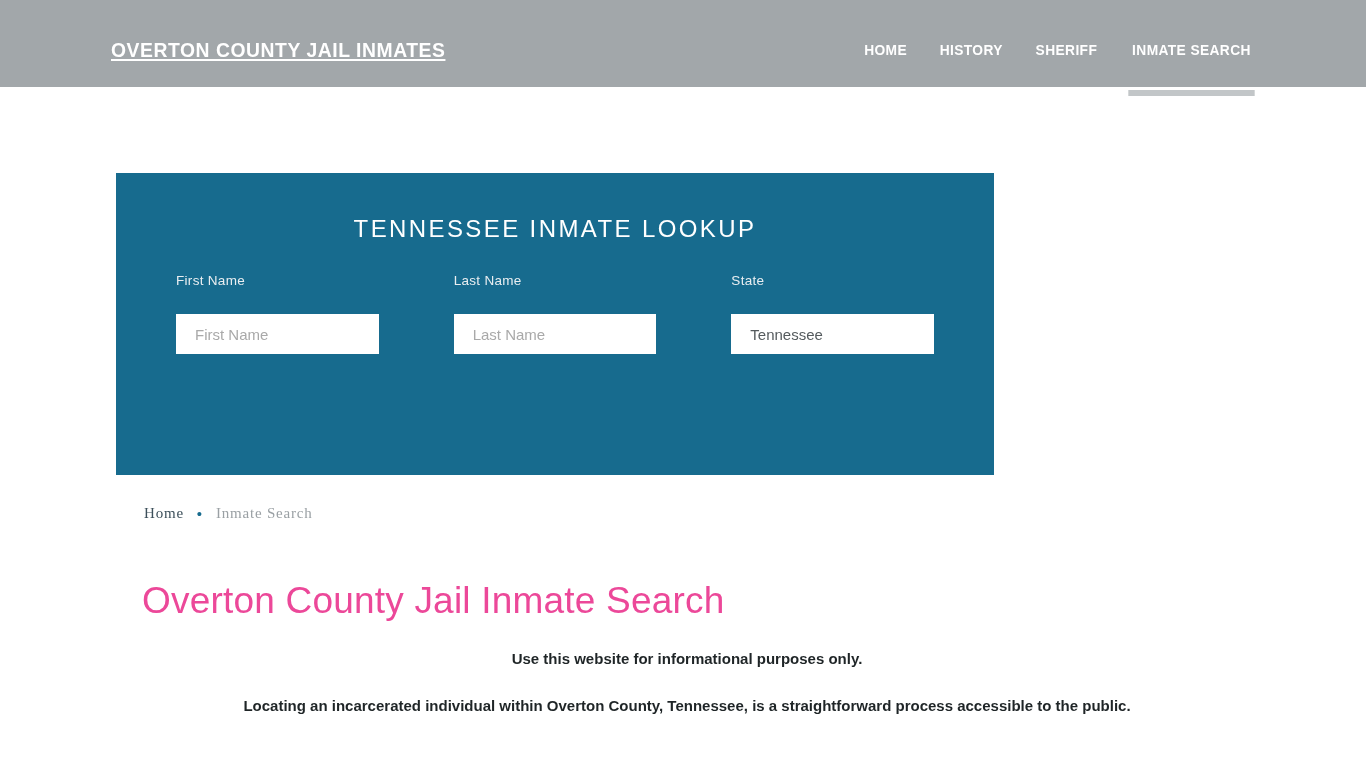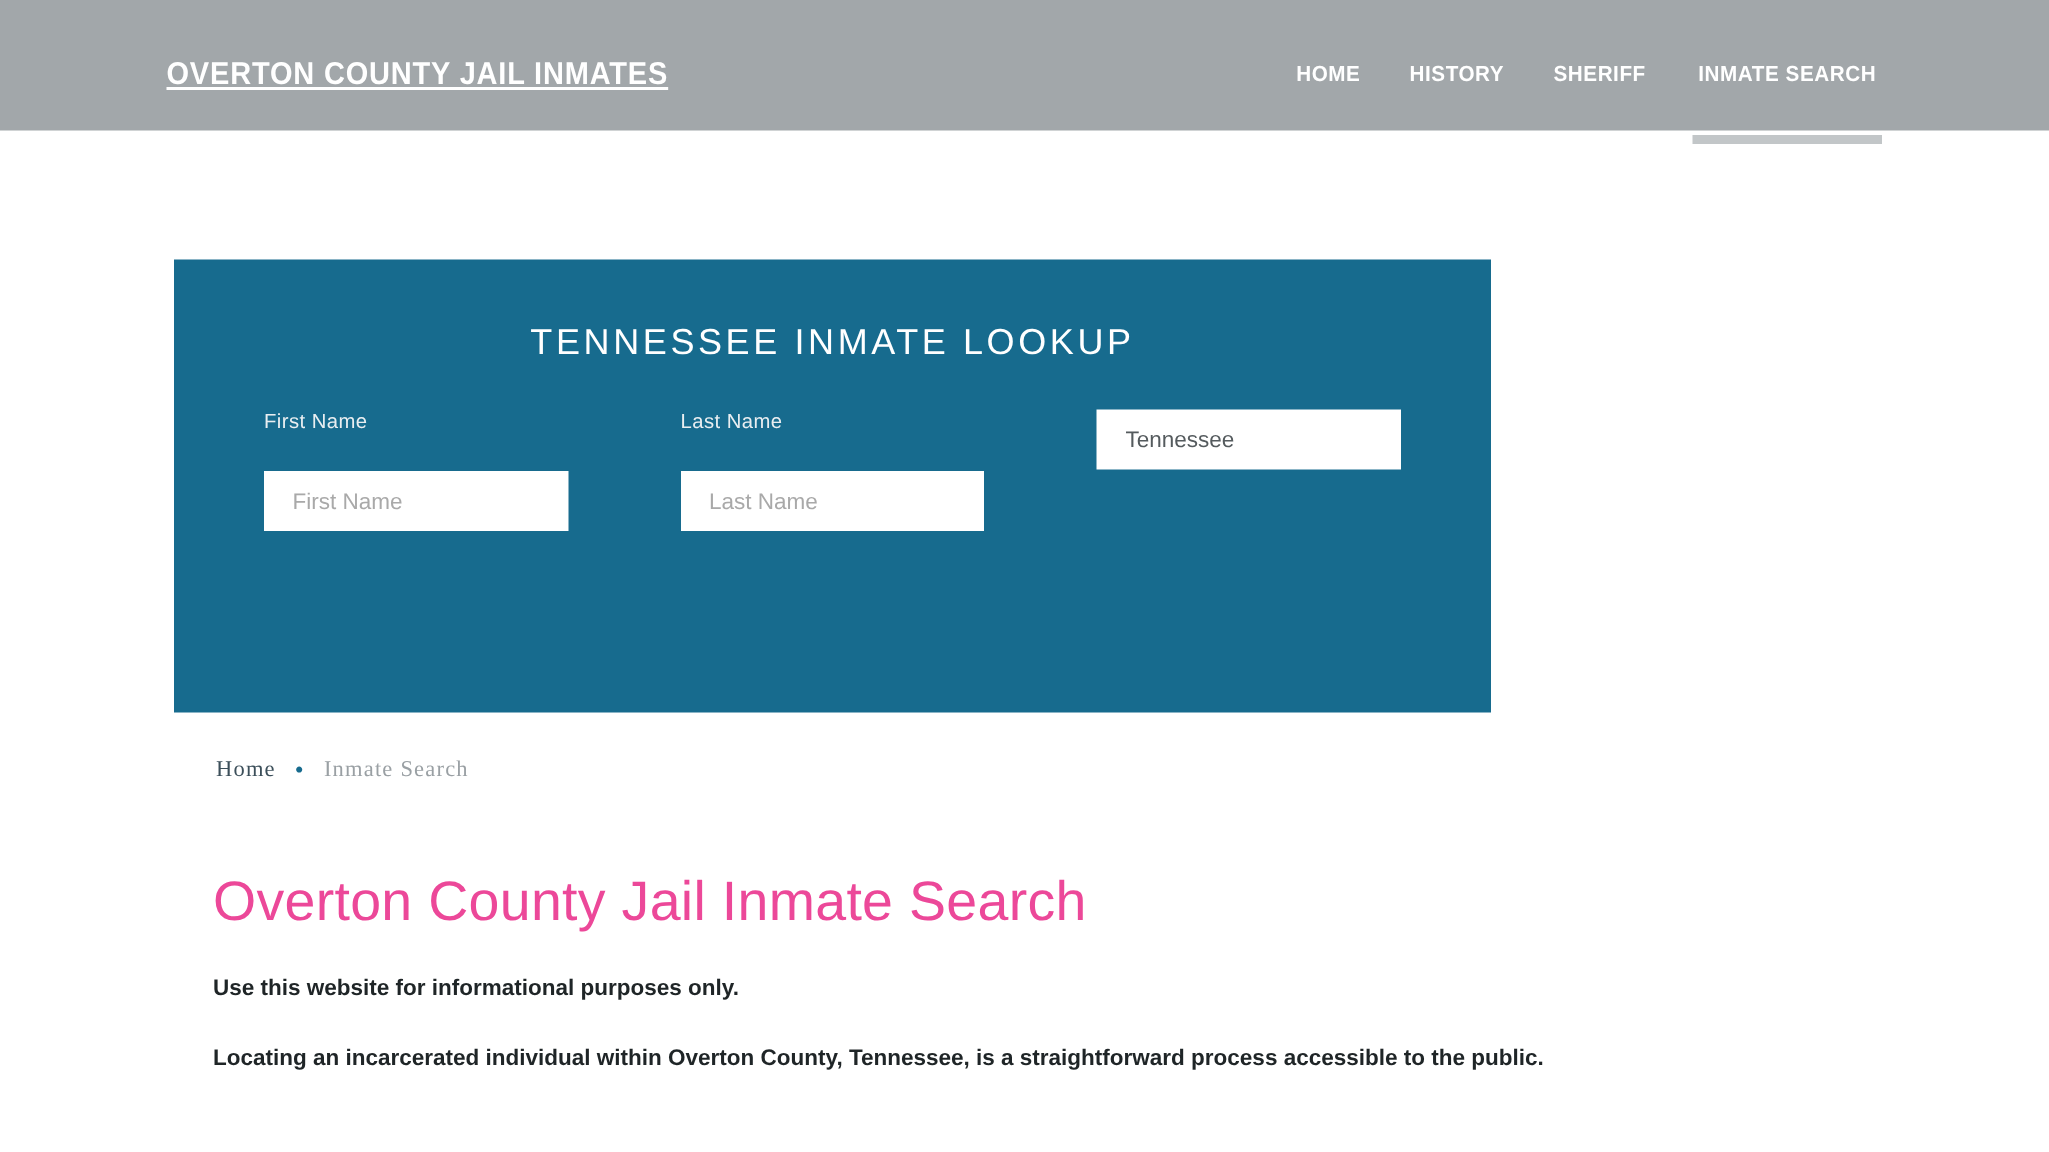--- a/index.html
+++ b/index.html
@@ -199,20 +199,21 @@
     line-height: 1.25;
     font-family: "Liberation Sans Narrow", "Liberation Sans", sans-serif;
   }
 
   .body-text {
     font-size: 15px;
     font-weight: bold;
     color: #1f2527;
     line-height: 1.4;
     font-family: "Liberation Sans Narrow", "Liberation Sans", sans-serif;
+    text-align: center;
   }
 
   .body-text.first { margin-top: 24px; }
   .body-text.second { margin-top: 26px; }
 
   .cta-link {
     display: inline-block;
     margin-top: 26px;
     font-size: 15px;
     font-weight: bold;
@@ -243,20 +244,21 @@
       <label class="field-label">First Name</label>
       <input class="field-input" type="text" placeholder="First Name" style="">
     </div>
 
     <div class="field">
       <label class="field-label">Last Name</label>
       <input class="field-input" type="text" placeholder="Last Name" style="">
     </div>
 
     <div class="field">
+      <label class="field-label">State</label>
       <input class="field-input" type="text" value="Tennessee" style="">
     </div>
   </div>
 
 </section>
 
 <nav class="breadcrumb">
   <a class="breadcrumb-link" href="#">Home</a>
   <span class="breadcrumb-dot">•</span>
   <span class="breadcrumb-current">Inmate Search</span>

